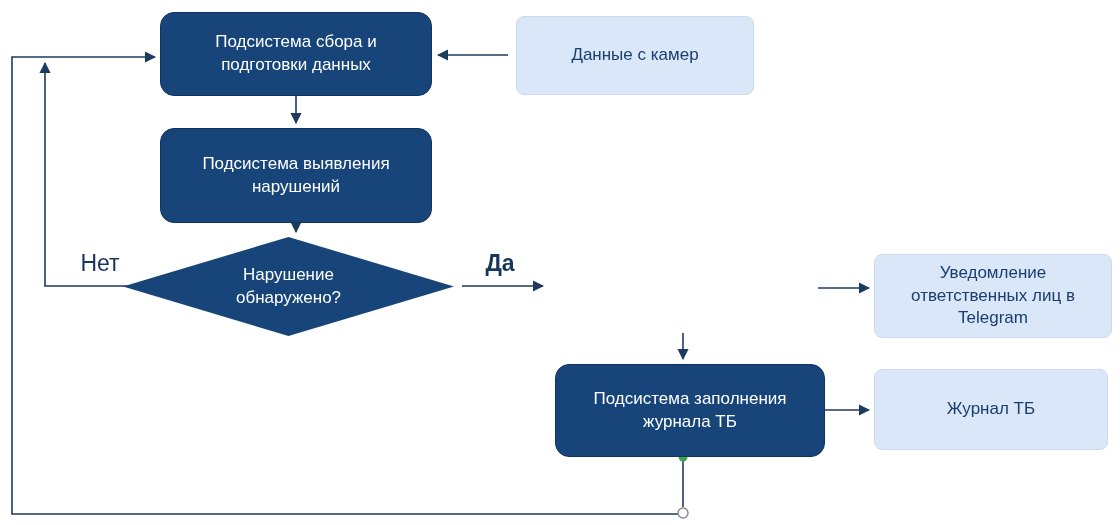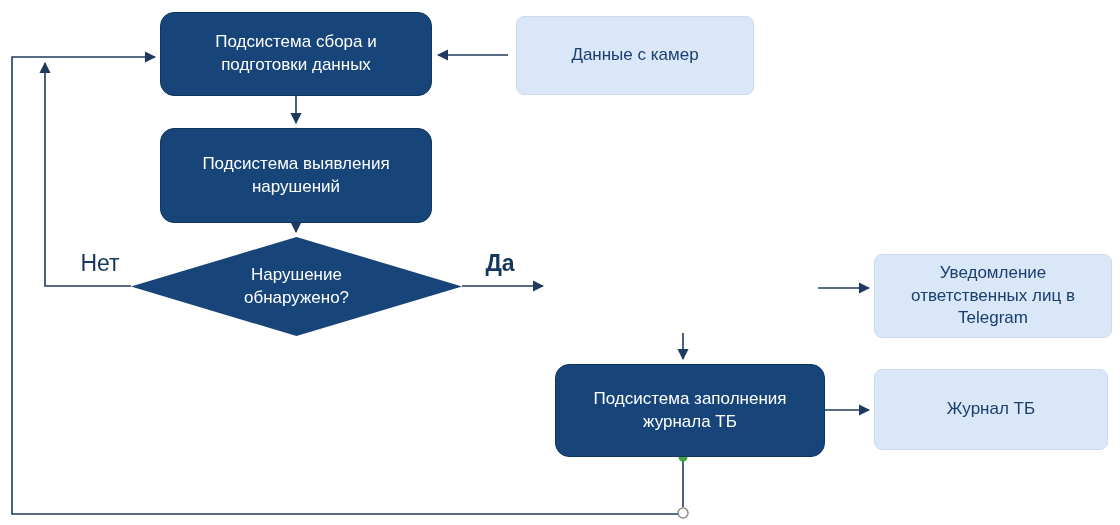--- a/index.html
+++ b/index.html
@@ -111,21 +111,21 @@
 
   <div class="node-light" style="left:484px; top:16px; width:238px; height:79px;margin-left:32px;">
     <span>Данные с камер</span>
   </div>
 
   <div class="node-dark" style="left:160px; top:128px; width:272px; height:95px;">
     <span>Подсистема выявления
 нарушений</span>
   </div>
 
-  <div class="diamond" style="left:131px; top:237px; width:331px; height:99px;">
+  <div class="diamond" style="left:123px; top:237px; width:331px; height:99px;">
     <span>Нарушение
 обнаружено?</span>
   </div>
 
 
   <div class="node-light" style="left:874px; top:254px; width:238px; height:84px;">
     <span>Уведомление
 ответственных лиц в
 Telegram</span>
   </div>

